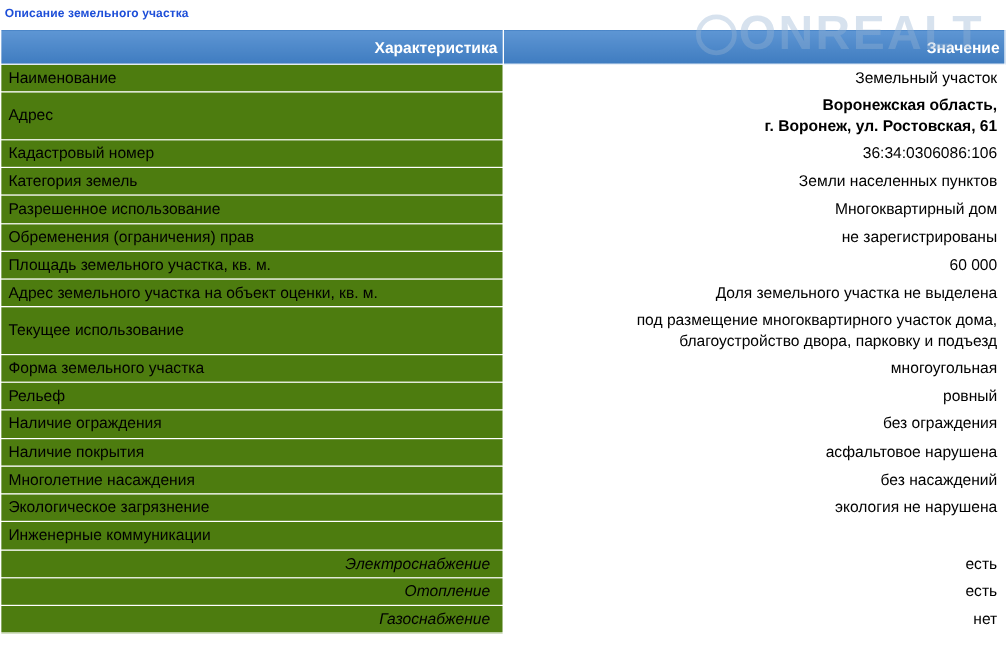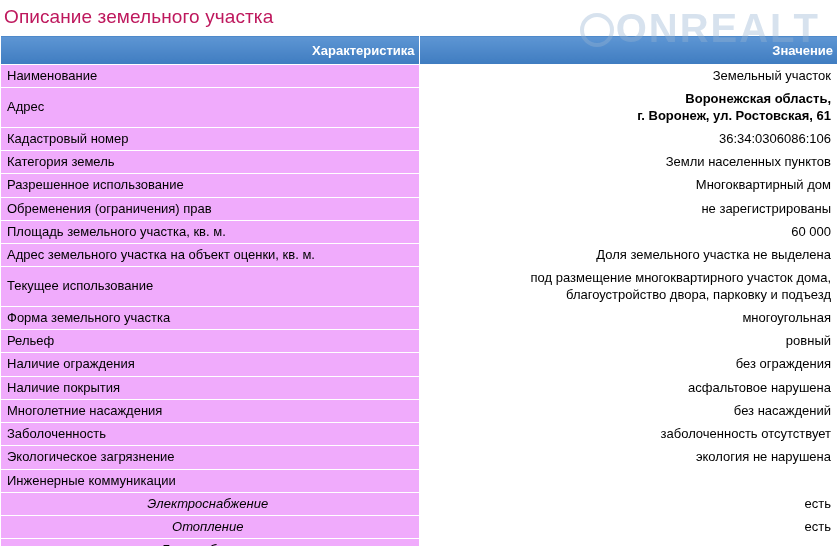--- a/index.html
+++ b/index.html
@@ -16,24 +16,24 @@
     position: relative;
     overflow: hidden;
   }
   .page {
     position: relative;
     width: 838px;
     height: 546px;
     box-sizing: border-box;
   }
   .doc-title {
-    font-weight: normal;
-    font-size: 19px;
+    font-weight: bold;
+    font-size: 10px;
     padding: 6px 0 7px 4px;
-    color: #be185d;
+    color: #1d4ed8;
     letter-spacing: 0.1px;
   }
   
   .watermark {
     position: absolute;
     top: 6px;
     right: 18px;
     font-size: 40px;
     font-weight: bold;
     color: rgba(150, 180, 210, 0.38);
@@ -72,26 +72,26 @@
     height: 20px;
   }
   table.land-table td {
     border: 1px solid #ffffff;
     padding: 3px 6px;
     font-size: 13px;
     vertical-align: middle;
     line-height: 1.25;
   }
   td.label {
-    background: #f0abfc;
+    background: #4d7c0f;
     text-align: left;
     width: 420px;
   }
   td.label.indent {
-    text-align: center;
+    text-align: right;
     font-style: italic;
     padding-right: 10px;
   }
   td.value {
     background: #ffffff;
     text-align: right;
   }
   td.value.bold {
     font-weight: bold;
   }
@@ -177,24 +177,20 @@
         </tr>
         <tr>
           <td class="label">Наличие покрытия</td>
           <td class="value">асфальтовое нарушена</td>
         </tr>
         <tr>
           <td class="label">Многолетние насаждения</td>
           <td class="value">без насаждений</td>
         </tr>
         <tr>
-          <td class="label">Заболоченность</td>
-          <td class="value">заболоченность отсутствует</td>
-        </tr>
-        <tr>
           <td class="label">Экологическое загрязнение</td>
           <td class="value">экология не нарушена</td>
         </tr>
         <tr>
           <td class="label">Инженерные коммуникации</td>
           <td class="value empty">&nbsp;</td>
         </tr>
         <tr>
           <td class="label indent">Электроснабжение</td>
           <td class="value">есть</td>

